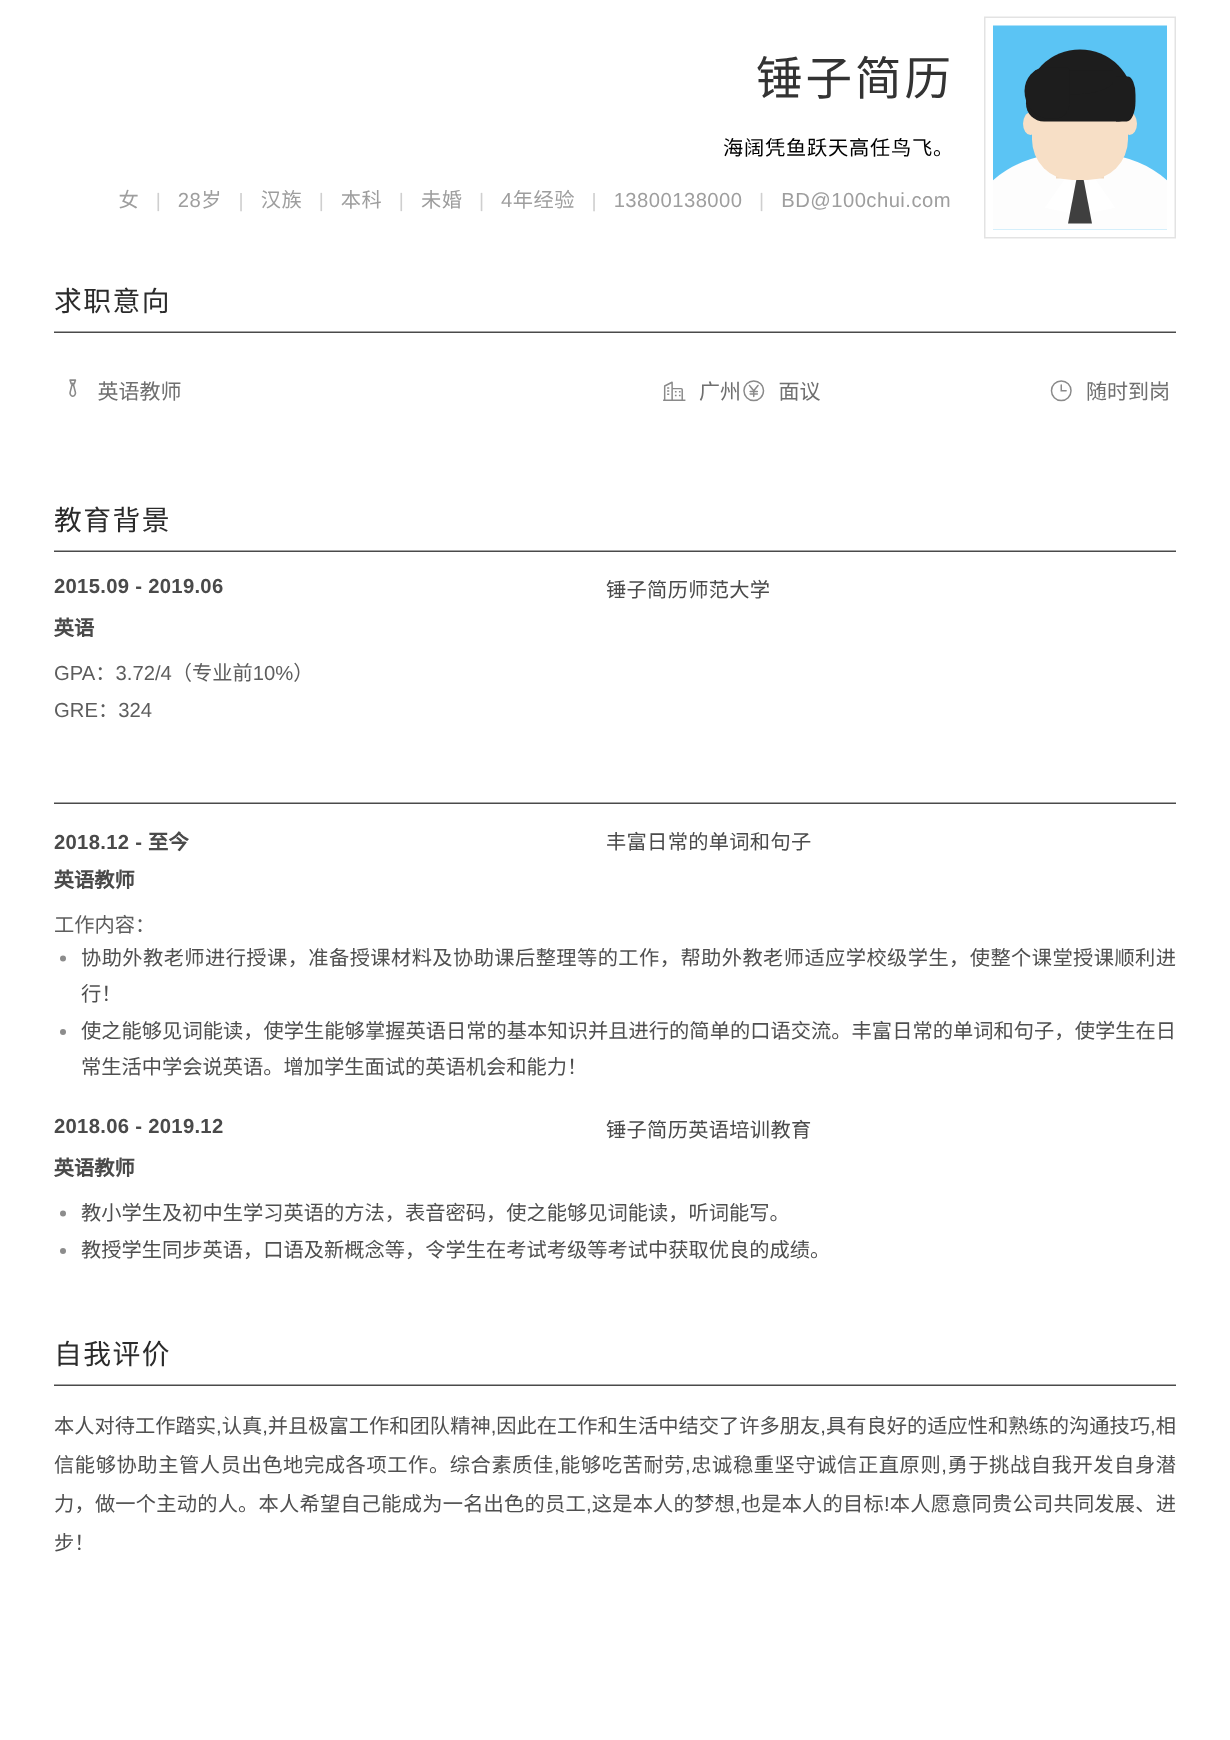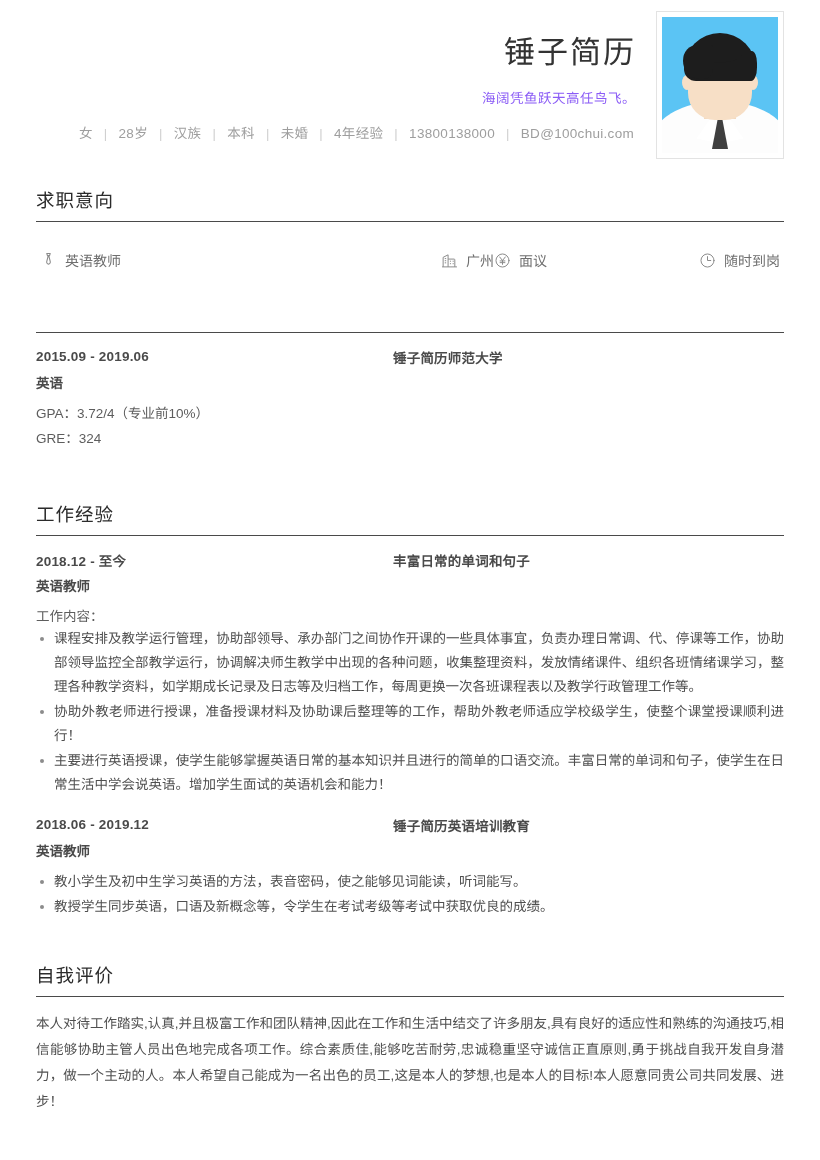--- a/index.html
+++ b/index.html
@@ -43,21 +43,21 @@
     font-size: 31px;
     font-weight: 400;
     color: #333333;
     letter-spacing: 2px;
     line-height: 1.25;
     margin-bottom: 14px;
   }
 
   .resume-tagline {
     font-size: 13.5px;
-    color: #8b5cf6;
+    color: #000000;
     letter-spacing: 0.5px;
     margin-bottom: 15px;
   }
 
   .meta-line {
     font-size: 13.5px;
     color: #9e9e9e;
     letter-spacing: 0.3px;
     white-space: nowrap;
   }
@@ -264,24 +264,24 @@
     margin-bottom: 4px;
   }
   .entry-date {
     font-size: 13.5px;
     font-weight: bold;
     color: #4a4a4a;
     letter-spacing: 0.2px;
   }
   .entry-org {
     position: absolute;
-    left: 357px;
+    left: 368px;
     top: 0;
     font-size: 13.5px;
-    font-weight: bold;
+    font-weight: normal;
     color: #4a4a4a;
     letter-spacing: 0.2px;
   }
   .entry-role {
     font-size: 13.5px;
     font-weight: bold;
     color: #4a4a4a;
     margin-bottom: 10px;
   }
 
@@ -430,48 +430,47 @@
             <path d="M12 6.5V12h4.6"></path>
           </svg>
         </span>
         <span>随时到岗</span>
       </div>
 
     </div>
   </div>
 
   <div class="section sp-edu">
+    <div class="section-title">教育背景</div>
     <div class="section-rule"></div>
 
     <div class="entry">
       <div class="entry-head">
         <span class="entry-date">2015.09 - 2019.06</span>
         <span class="entry-org">锤子简历师范大学</span>
       </div>
       <div class="entry-role">英语</div>
       <div class="entry-detail">GPA：3.72/4（专业前10%）</div>
       <div class="entry-detail">GRE：324</div>
     </div>
   </div>
 
   <div class="section sp-work">
-    <div class="section-title">工作经验</div>
     <div class="section-rule"></div>
 
     <div class="entry">
       <div class="entry-head">
         <span class="entry-date">2018.12 - 至今</span>
         <span class="entry-org">丰富日常的单词和句子</span>
       </div>
       <div class="entry-role">英语教师</div>
       <div class="detail-label">工作内容：</div>
       <ul class="bullets">
-        <li>课程安排及教学运行管理，协助部领导、承办部门之间协作开课的一些具体事宜，负责办理日常调、代、停课等工作，协助部领导监控全部教学运行，协调解决师生教学中出现的各种问题，收集整理资料，发放情绪课件、组织各班情绪课学习，整理各种教学资料，如学期成长记录及日志等及归档工作，每周更换一次各班课程表以及教学行政管理工作等。</li>
         <li>协助外教老师进行授课，准备授课材料及协助课后整理等的工作，帮助外教老师适应学校级学生，使整个课堂授课顺利进行！</li>
-        <li>主要进行英语授课，使学生能够掌握英语日常的基本知识并且进行的简单的口语交流。丰富日常的单词和句子，使学生在日常生活中学会说英语。增加学生面试的英语机会和能力！</li>
+        <li>使之能够见词能读，使学生能够掌握英语日常的基本知识并且进行的简单的口语交流。丰富日常的单词和句子，使学生在日常生活中学会说英语。增加学生面试的英语机会和能力！</li>
       </ul>
     </div>
 
     <div class="entry entry-gap">
       <div class="entry-head">
         <span class="entry-date">2018.06 - 2019.12</span>
         <span class="entry-org">锤子简历英语培训教育</span>
       </div>
       <div class="entry-role">英语教师</div>
       <ul class="bullets">

